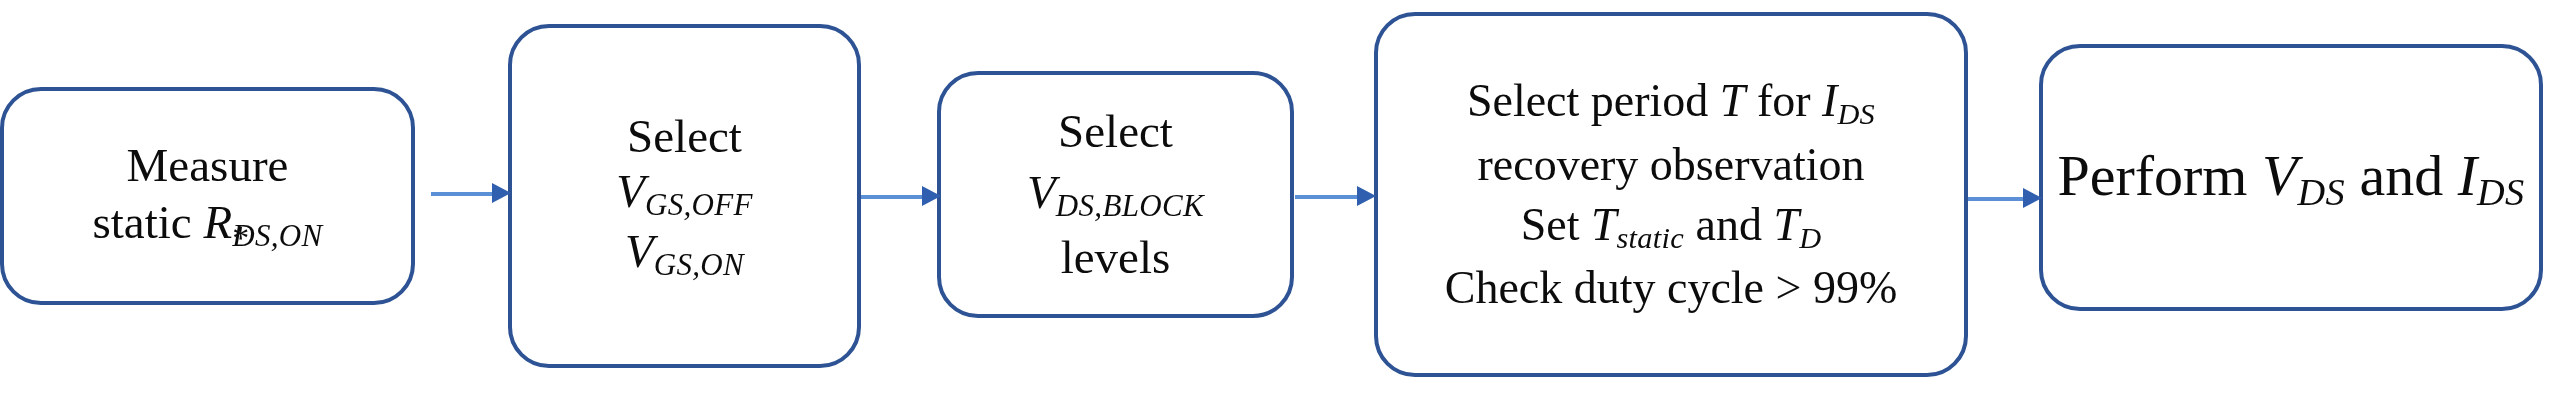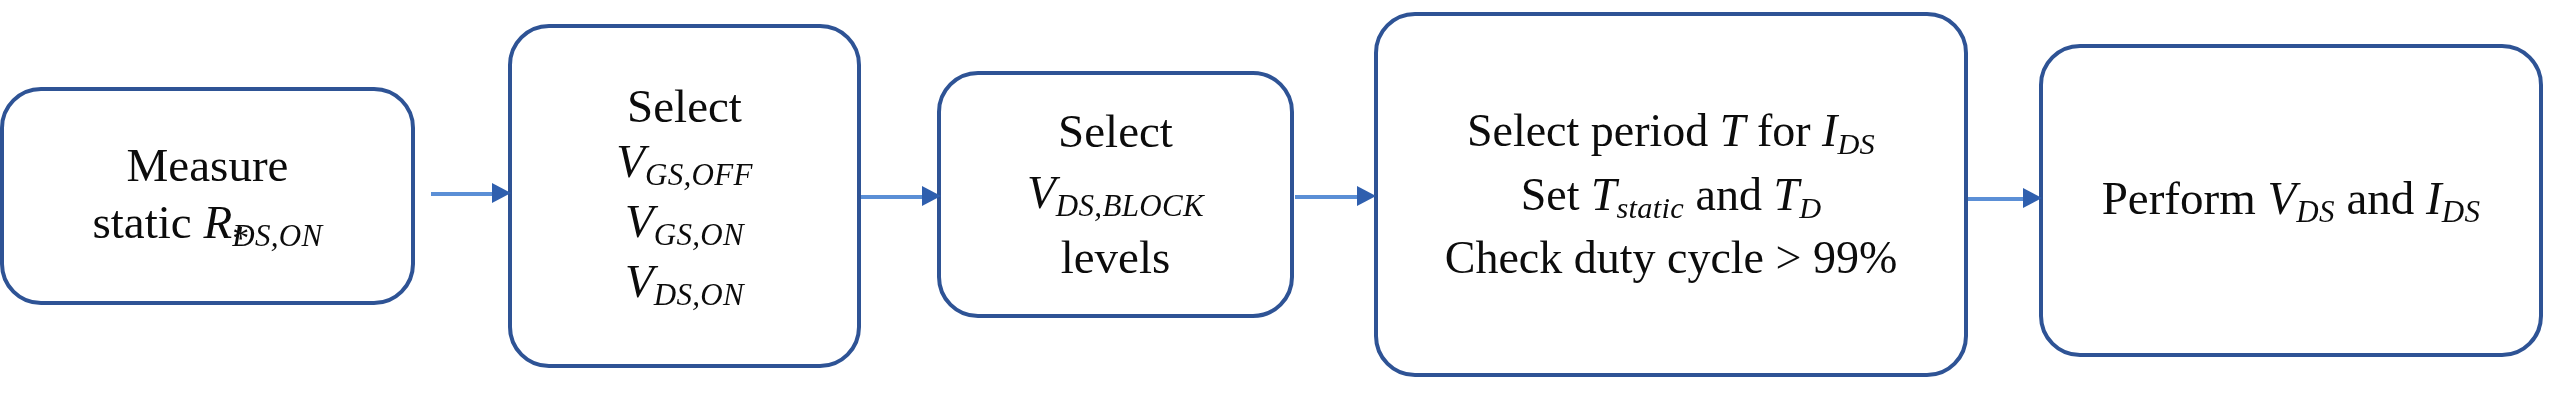--- a/index.html
+++ b/index.html
@@ -58,21 +58,21 @@
     left: 0;
     top: -0.62em;
     font-size: 0.72em;
   }
 
   
   #box-1 { left: 0;   top: 87px; width: 415px; height: 218px; font-size: 47px; }
   #box-2 { left: 508px;  top: 24px;  width: 353px; height: 344px; font-size: 47px; }
   #box-3 { left: 937px; top: 71px;  width: 357px; height: 247px; font-size: 47px; }
   #box-4 { left: 1374px; top: 12px;  width: 594px; height: 365px; font-size: 46px; }
-  #box-5 { left: 2039px; top: 44px;  width: 504px; height: 313px; font-size: 47px; }
+  #box-5 { left: 2039px; top: 44px;  width: 504px; height: 267px; font-size: 58px; }
 
   #box-1 .line { line-height: 1.22; }
   #box-2 .line { line-height: 1.18; }
   #box-3 .line { line-height: 1.30; }
   #box-4 .line { line-height: 1.30; }
   #box-5 .line { line-height: 1.36; }
 
   
   .conn {
     position: absolute;
@@ -119,31 +119,31 @@
 
   <div class="fbox" id="box-1" style="border-color: rgb(46, 83, 149); background: rgb(255, 255, 255); color: rgb(12, 12, 12);">
       <span class="line">Measure</span>
       <span class="line">static <span class="mi">R</span><span><span class="subsup"><span class="s">*</span></span><span class="sub">DS,ON</span></span></span>
     </div>
 
   <div class="fbox" id="box-2" style="border-color: rgb(46, 83, 149); background: rgb(255, 255, 255); color: rgb(12, 12, 12);">
       <span class="line">Select</span>
       <span class="line"><span class="mi">V</span><span class="sub">GS,OFF</span></span>
       <span class="line"><span class="mi">V</span><span class="sub">GS,ON</span></span>
-      <span class="line"><span class="mi">V</span><span class="sub">DS,ON</span></span>
     </div>
 
   <div class="fbox" id="box-3" style="border-color: rgb(46, 83, 149); background: rgb(255, 255, 255); color: rgb(12, 12, 12);">
       <span class="line">Select</span>
       <span class="line"><span class="mi">V</span><span class="sub">DS,BLOCK</span></span>
       <span class="line">levels</span>
     </div>
 
   <div class="fbox" id="box-4" style="border-color: rgb(46, 83, 149); background: rgb(255, 255, 255); color: rgb(12, 12, 12);">
       <span class="line">Select period <span class="mi">T</span> for <span class="mi">I</span><span class="sub">DS</span></span>
+      <span class="line">recovery observation</span>
       <span class="line">Set <span class="mi">T</span><span class="sub">static</span> and <span class="mi">T</span><span class="sub">D</span></span>
       <span class="line">Check duty cycle &gt; 99%</span>
     </div>
 
   <div class="fbox" id="box-5" style="border-color: rgb(46, 83, 149); background: rgb(255, 255, 255); color: rgb(12, 12, 12);">
       <span class="line">Perform <span class="mi">V</span><span class="sub">DS</span> and <span class="mi">I</span><span class="sub">DS</span></span>
     </div>
 
   <div class="conn" id="conn-1">
     <span class="shaft" style="background: rgb(91, 143, 214);"></span>

